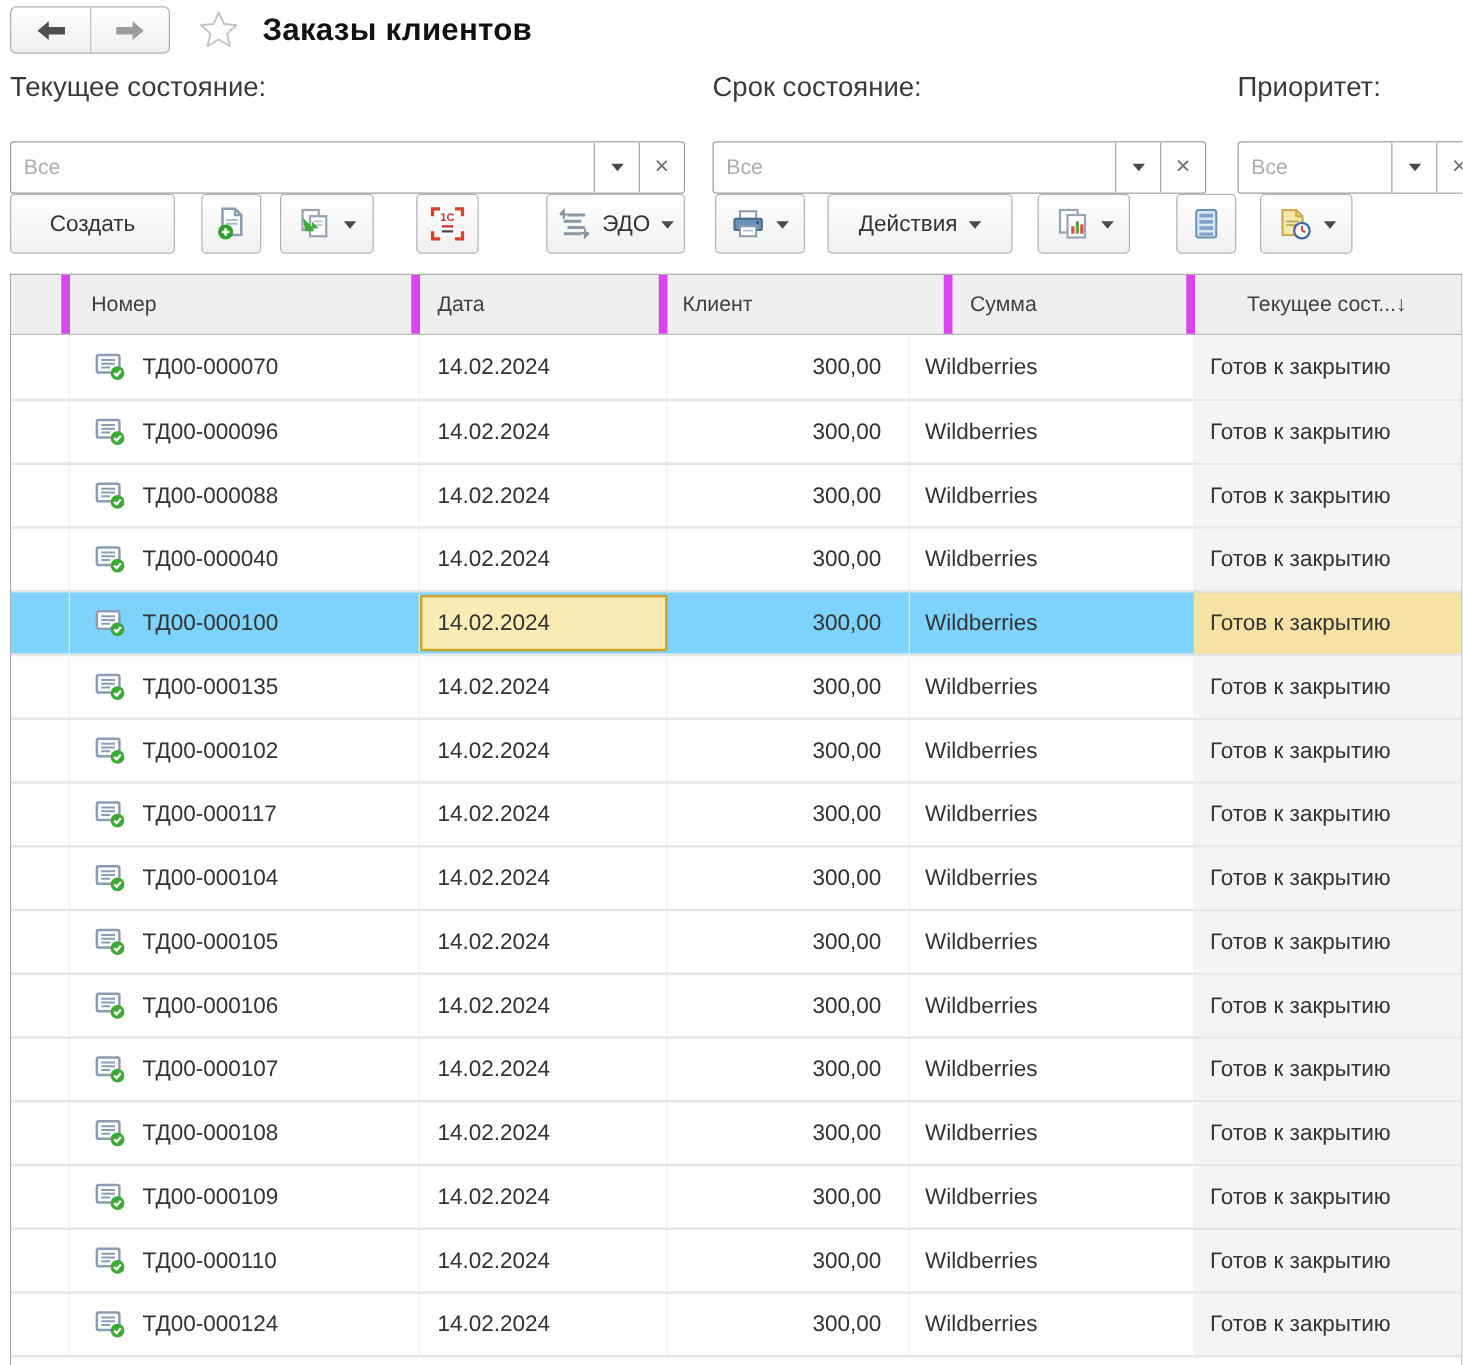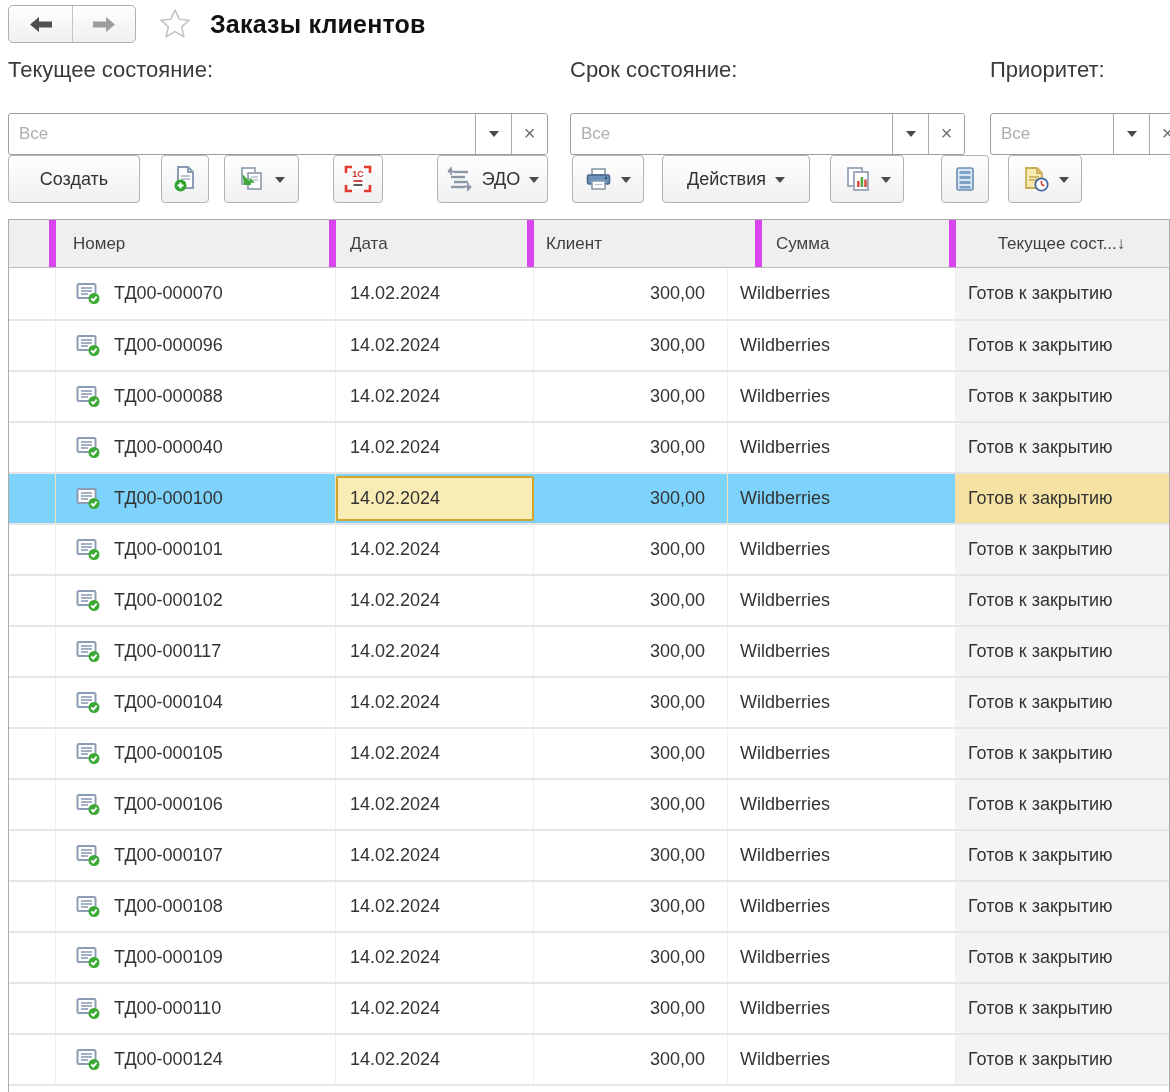--- a/index.html
+++ b/index.html
@@ -413,21 +413,21 @@
       <span class="doc-icon">
         <svg width="25" height="23" viewBox="0 0 25 23">
           <rect x="1.5" y="2" width="18" height="14" rx="1.5" fill="#fff" stroke="#8C9CB4" stroke-width="2"></rect>
           <line x1="5" y1="6" x2="16" y2="6" stroke="#8C9CB4" stroke-width="1.6"></line>
           <line x1="5" y1="9" x2="16" y2="9" stroke="#8C9CB4" stroke-width="1.6"></line>
           <line x1="5" y1="12" x2="12" y2="12" stroke="#8C9CB4" stroke-width="1.6"></line>
           <circle cx="18" cy="16.5" r="5.5" fill="#3BAA35"></circle>
           <path d="M15.3 16.5 l2 2 l3.4 -3.9" stroke="#fff" stroke-width="1.9" fill="none"></path>
         </svg>
       </span>
-      <span class="cell-text">ТД00-000101</span>
+      <span class="cell-text">ТД00-000135</span>
     </div>
     <div class="cell col-date">
       <span class="cell-text">14.02.2024</span>
     </div>
     <div class="cell col-sum">
       <span class="cell-text">300,00</span>
     </div>
     <div class="cell col-client">
       <span class="cell-text">Wildberries</span>
     </div>

